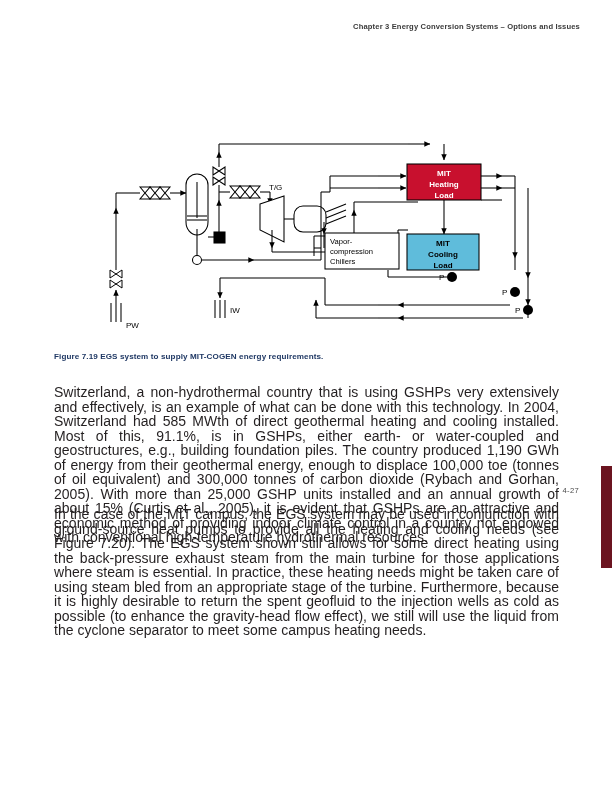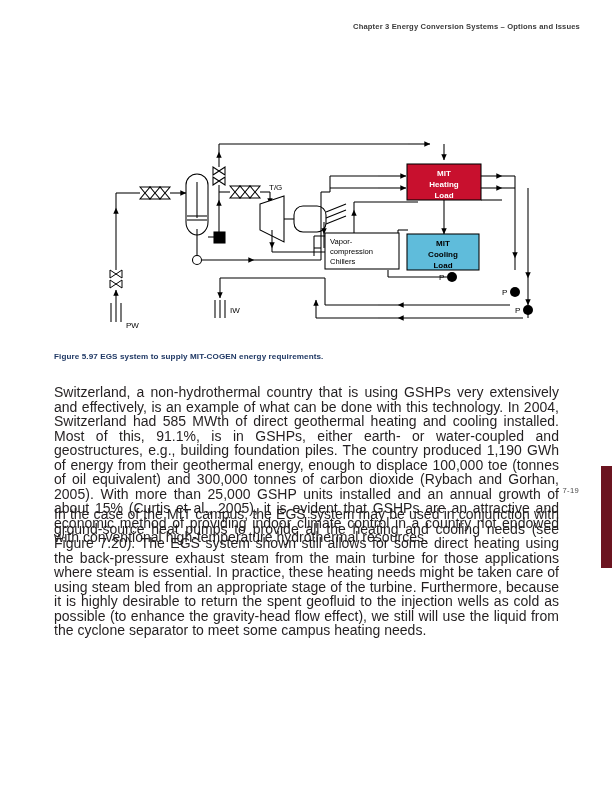--- a/index.html
+++ b/index.html
@@ -297,20 +297,20 @@
       <line x1="320" y1="188" x2="300" y2="188"></line>
       <line x1="450" y1="180" x2="450" y2="188"></line>
     </g>
 
     <text class="dg-label" x="191" y="60">T/G</text>
     <text class="dg-label" x="48" y="198">PW</text>
     <text class="dg-label" x="152" y="183">IW</text>
   </svg>
 </div>
 
-<div id="figure-caption">Figure 5.97 EGS system to supply MIT-COGEN energy requirements.</div>
+<div id="figure-caption">Figure 7.19 EGS system to supply MIT-COGEN energy requirements.</div>
 
 <div id="paragraph-1" class="body-par">Switzerland, a non-hydrothermal country that is using GSHPs very extensively and effectively, is an example of what can be done with this technology. In 2004, Switzerland had 585 MWth of direct geothermal heating and cooling installed. Most of this, 91.1%, is in GSHPs, either earth- or water-coupled and geostructures, e.g., building foundation piles. The country produced 1,190 GWh of energy from their geothermal energy, enough to displace 100,000 toe (tonnes of oil equivalent) and 300,000 tonnes of carbon dioxide (Rybach and Gorhan, 2005). With more than 25,000 GSHP units installed and an annual growth of about 15% (Curtis et al., 2005), it is evident that GSHPs are an attractive and economic method of providing indoor climate control in a country not endowed with conventional high-temperature hydrothermal resources.</div>
 
 <div id="paragraph-2" class="body-par">In the case of the MIT campus, the EGS system may be used in conjunction with ground-source heat pumps to provide all the heating and cooling needs (see Figure 7.20). The EGS system shown still allows for some direct heating using the back-pressure exhaust steam from the main turbine for those applications where steam is essential. In practice, these heating needs might be taken care of using steam bled from an appropriate stage of the turbine. Furthermore, because it is highly desirable to return the spent geofluid to the injection wells as cold as possible (to enhance the gravity-head flow effect), we still will use the liquid from the cyclone separator to meet some campus heating needs.</div>
 
-<div id="page-number">7-19</div>
+<div id="page-number">4-27</div>
 <div id="edge-tab"></div>
 
 </body></html>

